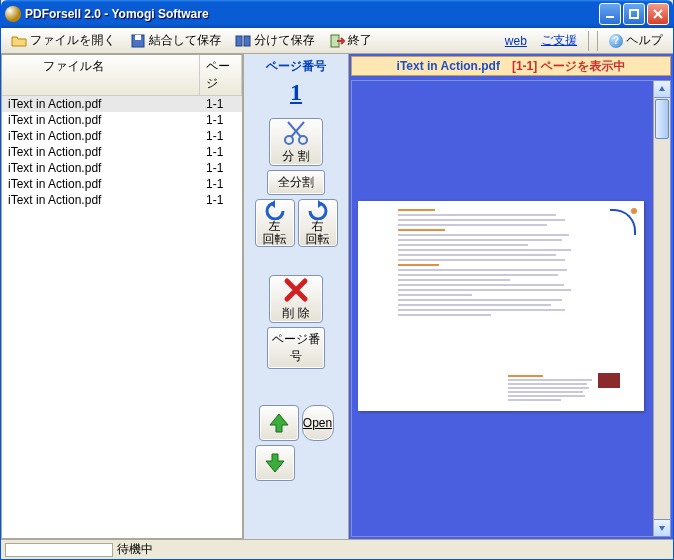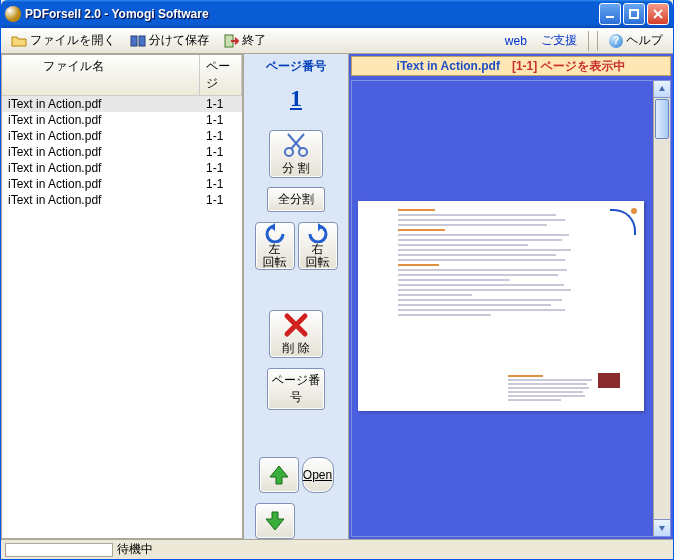--- a/index.html
+++ b/index.html
@@ -10,40 +10,40 @@
   .titlebar .title-text{ flex:1; text-shadow:1px 1px 1px #003; }
   .winbtns { display:flex; gap:2px; }
   .winbtn { width:22px; height:22px; border-radius:3px; border:1px solid #fff; display:flex; align-items:center; justify-content:center; font-family:sans-serif; font-size:11px; font-weight:bold; color:#fff; background:linear-gradient(to bottom,#68a6f0,#2a6fd6);}
   .winbtn.close { background:linear-gradient(to bottom,#f59a89,#d5412a);}
   .winbtn svg { pointer-events:none; }
 
   .toolbar { height:26px; background:linear-gradient(to bottom,#fefefe,#e9e6d8); border-bottom:1px solid #aca899; display:flex; align-items:center; padding:0 4px; gap:2px;}
   .tbtn { display:flex; align-items:center; gap:3px; padding:2px 5px; border:1px solid transparent; border-radius:2px; cursor:default;}
   .tico { width:16px; height:16px; display:flex; align-items:center; justify-content:center; }
   .spacer { flex:1; }
-  .link-blue{ color:#0033cc; }
+  .link-blue{ color:#0033cc;text-decoration:underline; }
   .toolbar .sep { width:1px; height:20px; background:#aca899; margin:0 3px;}
   .dropdown-caret{ font-size:8px; margin-left:2px; color:#555;}
   .help-circ{ width:14px; height:14px; border-radius:50%; background:radial-gradient(circle at 30% 30%,#bfe3ff,#2a7fd6); color:#fff; display:flex; align-items:center; justify-content:center; font-weight:bold; font-size:10px;}
 
   .client { flex:1; display:flex; min-height:0; }
 
   .left-pane { width:242px; background:#fff; border:1px solid #aca899; margin:0 0 0 0; display:flex; flex-direction:column; }
   .filelist-head { display:flex; background:linear-gradient(to bottom,#fefefe,#ece9d8); border-bottom:1px solid #ccc;}
   .filelist-head div { padding:3px 6px; border-right:1px solid #ccc; }
   .fh-name{ flex:1; white-space:nowrap; overflow:hidden;margin-left:35px;}
   .fh-page{ width:42px;}
   .filelist-body { flex:1; overflow:auto; }
   .filelist-row{ display:flex; }
   .filelist-row.sel{ background:#e8e8e8;}
   .filelist-row div{ padding:1px 6px; white-space:nowrap; overflow:hidden;}
   .fc-name{ flex:1; }
   .fc-page{ width:42px; }
 
-  .mid-pane { width:106px; background:#dbe6f6; border-left:1px solid #aca899; border-right:1px solid #aca899; display:flex; flex-direction:column; align-items:center; padding-top:4px; gap:4px;justify-content:space-between;}
+  .mid-pane { width:106px; background:#dbe6f6; border-left:1px solid #aca899; border-right:1px solid #aca899; display:flex; flex-direction:column; align-items:center; padding-top:4px; gap:4px;}
   .pagenum-label{ color:#003fb9; font-weight:bold;}
   .pagenum{ color:#003fb9; font-size:24px; font-weight:bold; text-decoration:underline; font-family:serif; margin-bottom:8px;}
   .sqbtn { width:54px; height:48px; background:linear-gradient(to bottom,#fefefe,#e4e1d5); border:1px solid #8092b5; border-radius:4px; display:flex; flex-direction:column; align-items:center; justify-content:center; gap:1px; box-shadow:inset 0 0 0 1px #fff;}
   .sqbtn svg{ pointer-events:none;}
   .widebtn{ width:58px; padding:3px 0; text-align:center; background:linear-gradient(to bottom,#fefefe,#e4e1d5); border:1px solid #8092b5; border-radius:3px; box-shadow:inset 0 0 0 1px #fff;}
   .pair { display:flex; gap:3px; }
   .rotate-btn{ width:40px; height:48px; background:linear-gradient(to bottom,#fefefe,#e4e1d5); border:1px solid #8092b5; border-radius:4px; display:flex; flex-direction:column; align-items:center; justify-content:center; box-shadow:inset 0 0 0 1px #fff;}
   .open-btn{ width:32px; height:36px; text-align:center;background:linear-gradient(to bottom,#fefefe,#e4e1d5); border:1px solid #8092b5; border-radius:12px; display:flex; align-items:center; justify-content:center; font-family:serif; text-decoration:underline; box-shadow:inset 0 0 0 1px #fff;}
   .arrowbtn{ width:40px; height:36px;background:linear-gradient(to bottom,#fefefe,#e4e1d5); border:1px solid #8092b5; border-radius:4px; display:flex; align-items:center; justify-content:center; box-shadow:inset 0 0 0 1px #fff;}
 
@@ -101,20 +101,29 @@
   </div>
 
   <div class="toolbar">
     <div class="tbtn">
       <span class="tico">
           <svg width="16" height="16">
             <path d="M1 4h5l1 2h8v7H1z" fill="#f6d77a" stroke="#b8860b"></path>
           </svg>
         </span>
       <span>ファイルを開く</span>
+    </div>
+    <div class="tbtn">
+      <span class="tico">
+          <svg width="16" height="16">
+            <rect x="2" y="2" width="12" height="12" fill="#4a73c8" stroke="#24427a"></rect>
+            <rect x="5" y="2" width="6" height="5" fill="#fff"></rect>
+          </svg>
+        </span>
+      <span>結合して保存</span>
     </div>
     <div class="tbtn">
       <span class="tico">
           <svg width="16" height="16">
             <rect x="1" y="3" width="6" height="10" fill="#4a73c8" stroke="#24427a"></rect>
             <rect x="9" y="3" width="6" height="10" fill="#4a73c8" stroke="#24427a"></rect>
           </svg>
         </span>
       <span>分けて保存</span>
     </div>

